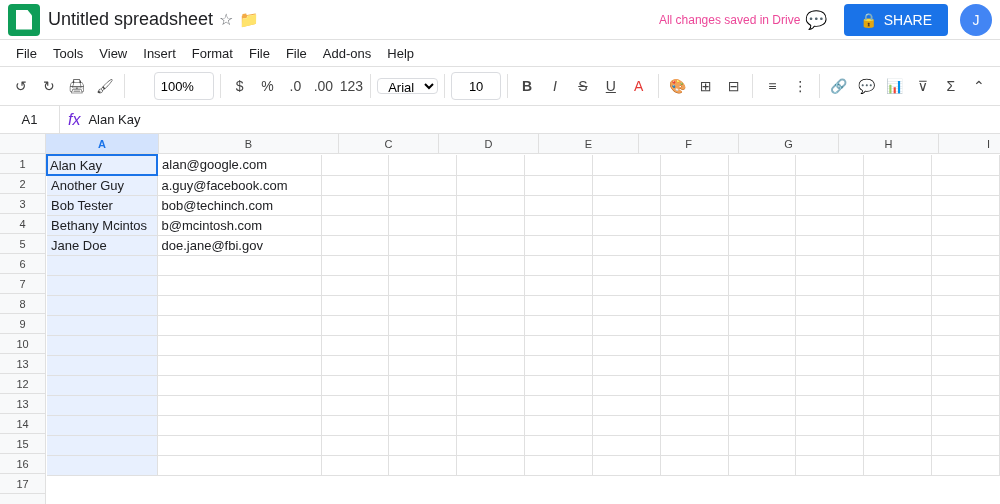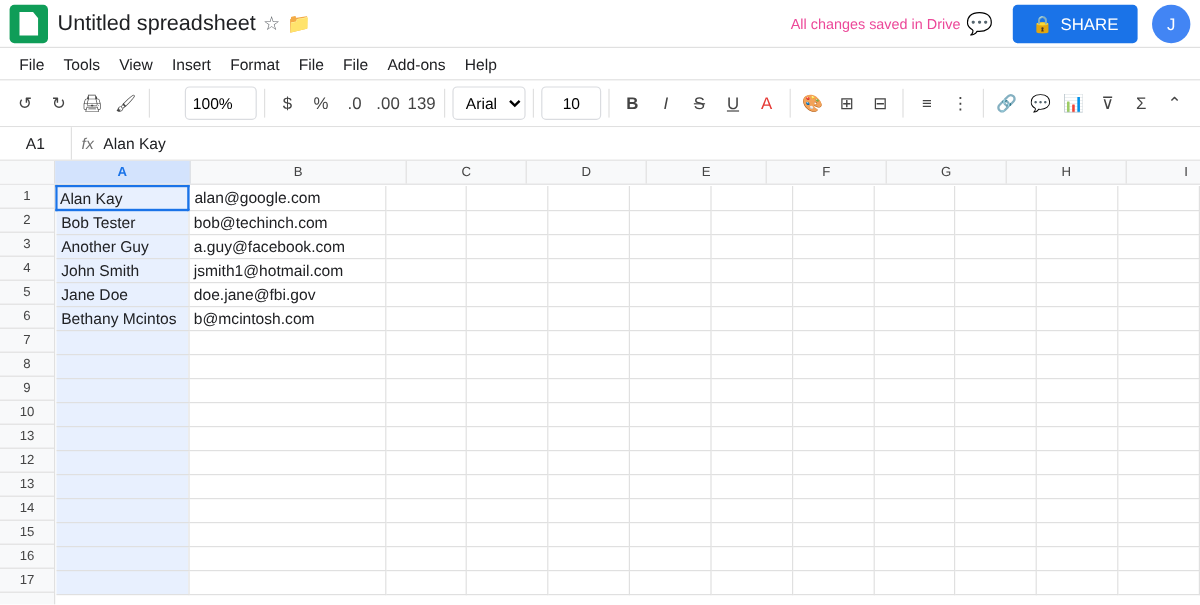--- a/index.html
+++ b/index.html
@@ -107,21 +107,21 @@
       display: flex; align-items: center; justify-content: center;
       border-radius: 4px;
       font-size: 14px; color: #444;
     }
     .tb-sep {
       width: 1px; height: 24px;
       background: #e0e0e0;
       margin: 0 4px;
     }
     .tb-select {
-      height: 28px;
+      height: 16px;
       border: 1px solid #dadce0;
       border-radius: 4px;
       padding: 0 6px;
       font-size: 13px;
       background: #fff;
       cursor: pointer;
     }
     .tb-num {
       width: 50px;
       height: 28px;
@@ -157,22 +157,22 @@
       width: 60px;
       text-align: right;
       font-size: 13px;
       border-right: 1px solid #e0e0e0;
       height: 100%;
       display: flex; align-items: center; justify-content: center;
       color: #202124;
     }
     #fx-icon {
       padding: 0 8px;
-      font-size: 13px;
-      color: #737373;
+      font-size: 16px;
+      color: #6d28d9;
       font-style: italic;
     }
     #formula-input {
       flex: 1;
       font-size: 13px;
       border: none;
       outline: none;
       color: #202124;
     }
 
@@ -306,21 +306,21 @@
   <button class="tb-btn" title="Redo">↻</button>
   <button class="tb-btn" title="Print">🖨</button>
   <button class="tb-btn" title="Paint format">🖌</button>
   <div class="tb-sep"></div>
   <input class="tb-zoom" value="100%" style="">
   <div class="tb-sep"></div>
   <button class="tb-btn">$</button>
   <button class="tb-btn">%</button>
   <button class="tb-btn">.0</button>
   <button class="tb-btn">.00</button>
-  <button class="tb-btn">139</button>
+  <button class="tb-btn">123</button>
   <div class="tb-sep"></div>
   <select class="tb-select">
     <option>Arial</option>
   </select>
   <div class="tb-sep"></div>
   <input class="tb-num" value="10" style="">
   <div class="tb-sep"></div>
   <button class="tb-btn tb-bold">B</button>
   <button class="tb-btn tb-italic">I</button>
   <button class="tb-btn tb-strike">S</button>
@@ -396,78 +396,64 @@
               <td class="col-other"></td>
               <td class="col-other"></td>
               <td class="col-other"></td>
               <td class="col-other"></td>
               <td class="col-other"></td>
               <td class="col-other"></td>
               <td class="col-other"></td>
               <td class="col-other"></td>
             </tr>
             <tr>
+              <td class="col-a col-a-selected">Another Guy</td>
+              <td class="col-b">a.guy@facebook.com</td>
+              <td class="col-other"></td>
+              <td class="col-other"></td>
+              <td class="col-other"></td>
+              <td class="col-other"></td>
+              <td class="col-other"></td>
+              <td class="col-other"></td>
+              <td class="col-other"></td>
+              <td class="col-other"></td>
+              <td class="col-other"></td>
+              <td class="col-other"></td>
+            </tr>
+            <tr>
               <td class="col-a col-a-selected">Bob Tester</td>
               <td class="col-b">bob@techinch.com</td>
               <td class="col-other"></td>
               <td class="col-other"></td>
               <td class="col-other"></td>
               <td class="col-other"></td>
               <td class="col-other"></td>
               <td class="col-other"></td>
               <td class="col-other"></td>
               <td class="col-other"></td>
               <td class="col-other"></td>
               <td class="col-other"></td>
             </tr>
             <tr>
-              <td class="col-a col-a-selected">Another Guy</td>
-              <td class="col-b">a.guy@facebook.com</td>
-              <td class="col-other"></td>
-              <td class="col-other"></td>
-              <td class="col-other"></td>
-              <td class="col-other"></td>
-              <td class="col-other"></td>
-              <td class="col-other"></td>
-              <td class="col-other"></td>
-              <td class="col-other"></td>
-              <td class="col-other"></td>
-              <td class="col-other"></td>
-            </tr>
-            <tr>
-              <td class="col-a col-a-selected">John Smith</td>
-              <td class="col-b">jsmith1@hotmail.com</td>
+              <td class="col-a col-a-selected">Bethany Mcintos</td>
+              <td class="col-b">b@mcintosh.com</td>
               <td class="col-other"></td>
               <td class="col-other"></td>
               <td class="col-other"></td>
               <td class="col-other"></td>
               <td class="col-other"></td>
               <td class="col-other"></td>
               <td class="col-other"></td>
               <td class="col-other"></td>
               <td class="col-other"></td>
               <td class="col-other"></td>
             </tr>
             <tr>
               <td class="col-a col-a-selected">Jane Doe</td>
               <td class="col-b">doe.jane@fbi.gov</td>
-              <td class="col-other"></td>
-              <td class="col-other"></td>
-              <td class="col-other"></td>
-              <td class="col-other"></td>
-              <td class="col-other"></td>
-              <td class="col-other"></td>
-              <td class="col-other"></td>
-              <td class="col-other"></td>
-              <td class="col-other"></td>
-              <td class="col-other"></td>
-            </tr>
-            <tr>
-              <td class="col-a col-a-selected">Bethany Mcintos</td>
-              <td class="col-b">b@mcintosh.com</td>
               <td class="col-other"></td>
               <td class="col-other"></td>
               <td class="col-other"></td>
               <td class="col-other"></td>
               <td class="col-other"></td>
               <td class="col-other"></td>
               <td class="col-other"></td>
               <td class="col-other"></td>
               <td class="col-other"></td>
               <td class="col-other"></td>

